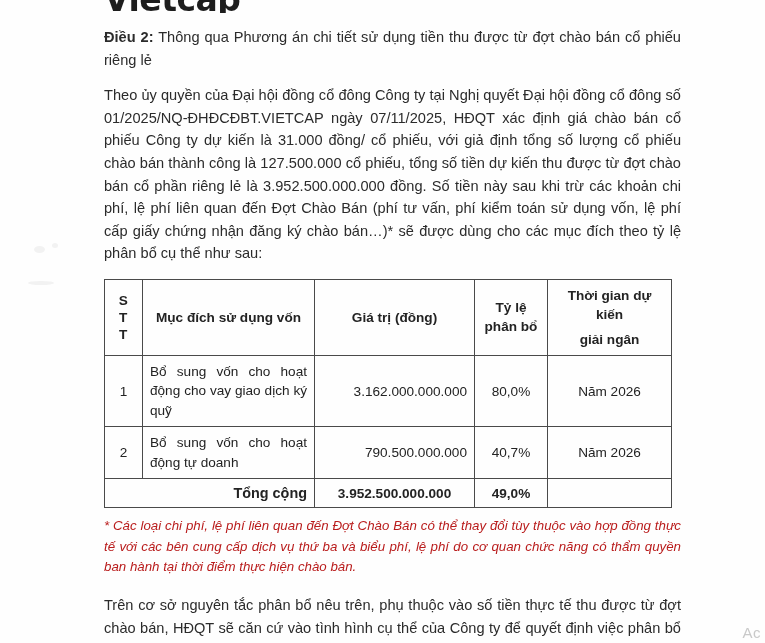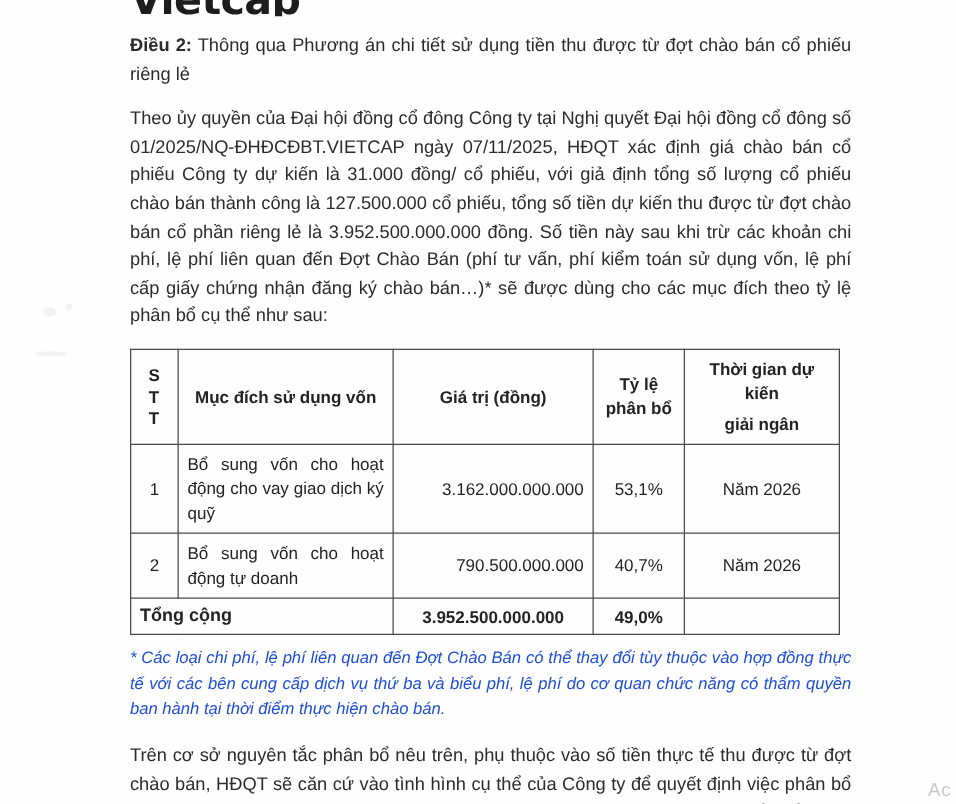--- a/index.html
+++ b/index.html
@@ -56,21 +56,21 @@
   }
   p.doc.tight { margin-bottom: 13px; }
   .bold { font-weight: bold; }
 
   p.note {
     margin: 8px 0 16px 0;
     font-size: 13.3px;
     line-height: 20.5px;
     font-style: italic;
     text-align: justify;
-    color: #1d4ed8;
+    color: #b91c1c;
   }
 
   
   table.alloc {
     border-collapse: collapse;
     width: 567px;
     margin: 6px 0 0 0;
     table-layout: fixed;
     font-size: 13.6px;
     color: #232323;
@@ -108,21 +108,21 @@
     white-space: nowrap;
   }
   .cell-purpose {
     text-align: justify;
     text-justify: inter-word;
     line-height: 19.5px;
     padding-left: 8px;
     padding-right: 8px;
   }
   .total-label {
-    text-align: left;
+    text-align: right;
     font-weight: bold;
     font-size: 14.4px;
   }
   .total-num {
     text-align: center;
     font-weight: bold;
     white-space: nowrap;
   }
 
   
@@ -183,21 +183,21 @@
             <span>Thời gian dự kiến</span>
             <span class="gap"></span>
             <span>giải ngân</span>
           </td>
         </tr>
 
         <tr>
           <td class="cell-center">1</td>
           <td class="cell-purpose">Bổ sung vốn cho hoạt động cho vay giao dịch ký quỹ</td>
           <td class="cell-num">3.162.000.000.000</td>
-          <td class="cell-center">53,1%</td>
+          <td class="cell-center">80,0%</td>
           <td class="cell-center">Năm 2026</td>
         </tr>
 
         <tr>
           <td class="cell-center">2</td>
           <td class="cell-purpose">Bổ sung vốn cho hoạt động tự doanh</td>
           <td class="cell-num">790.500.000.000</td>
           <td class="cell-center">40,7%</td>
           <td class="cell-center">Năm 2026</td>
         </tr>

